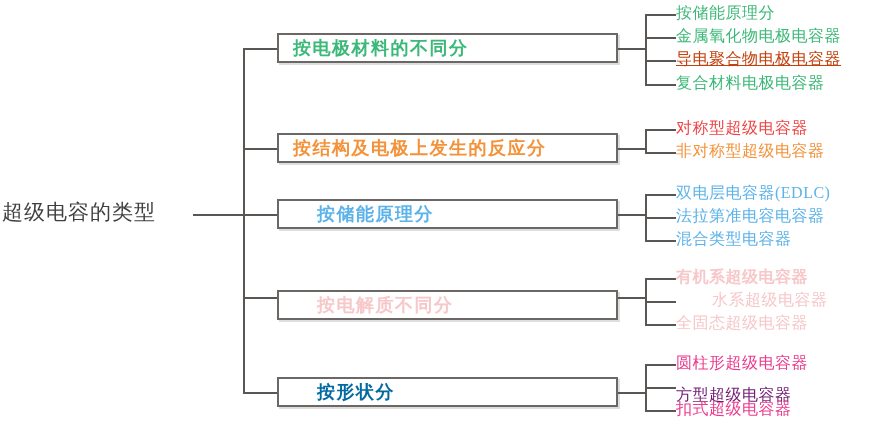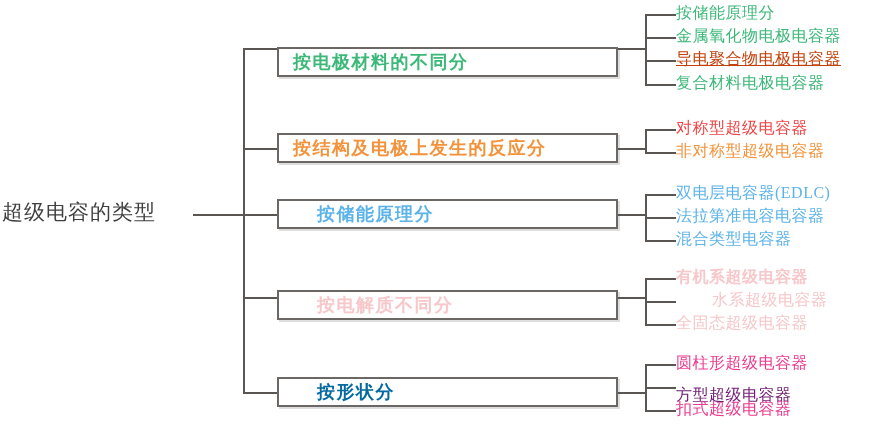--- a/index.html
+++ b/index.html
@@ -92,21 +92,21 @@
 
 <div id="diagram">
 
   <div class="root-label">超级电容的类型</div>
 
   <div class="line-h" style="left:193px; top:214px; width:52px;"></div>
 
   <div class="line-v" style="left:243px; top:48px; height:344px;"></div>
 
   <div class="line-h" style="left:243px; top:48px; width:36px;"></div>
-  <div class="cat-box" style="top:47px;">
+  <div class="cat-box" style="top:33px;">
     <div class="cat-text" style="color:#3cb878;">按电极材料的不同分</div>
   </div>
   <div class="line-h" style="left:618px; top:48px; width:29px;"></div>
   <div class="line-v" style="left:645px; top:14px; height:70px;"></div>
   <div class="line-h" style="left:645px; top:14px; width:31px;"></div>
   <div class="line-h" style="left:645px; top:37px; width:31px;"></div>
   <div class="line-h" style="left:645px; top:60px; width:31px;"></div>
   <div class="line-h" style="left:645px; top:84px; width:31px;"></div>
   <div class="leaf" style="top:4px; color:#3cb878;">按储能原理分</div>
   <div class="leaf" style="top:27px; color:#3cb878;">金属氧化物电极电容器</div>

